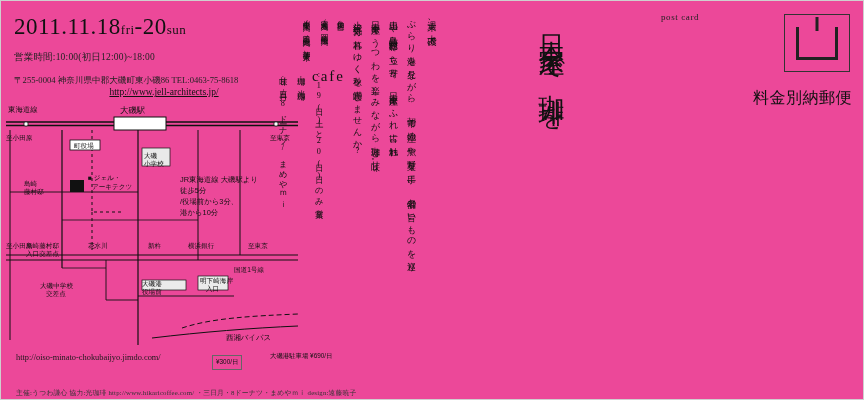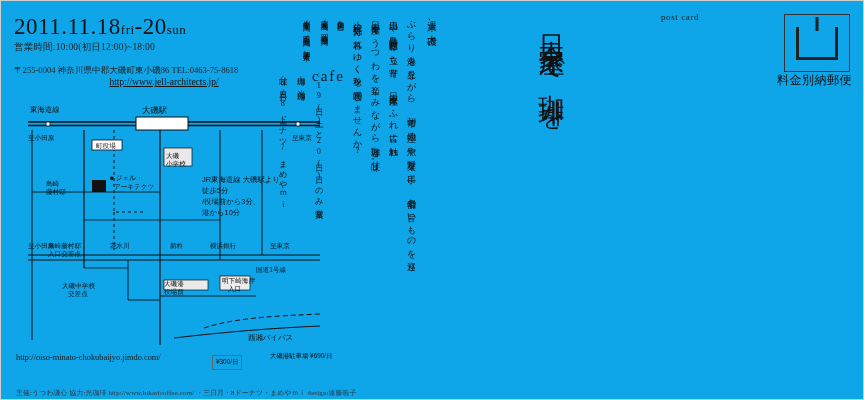--- a/index.html
+++ b/index.html
@@ -6,21 +6,21 @@
   body{
     width:864px;height:400px;
     background:#ffffff;
     font-family:"Liberation Serif", serif;
     color:#1a1a1a;
     overflow:hidden;
   }
   .card{
     position:relative;
     width:864px;height:400px;
-    background:#0ea5e9;
+    background:#ec4899;
     box-sizing:border-box;
   }
   .frame{
     position:absolute;inset:0;
     border:1px solid #cfcfcf;
     pointer-events:none;
   }
 
   
   .left{
@@ -29,21 +29,21 @@
   .date-line{
     font-family:"Liberation Serif", serif;
     font-size:23px;
     letter-spacing:0.5px;
     white-space:nowrap;
     color:#111;
   }
   .date-line .small{font-size:13px;}
   .hours{
     font-size:9.5px;
-    margin-top:1px;
+    margin-top:11px;
     letter-spacing:0.2px;
     color:#222;
   }
   .org{
     margin-top:7px;
     font-size:12.5px;
     letter-spacing:0.5px;
   }
   .org .en{font-family:"Liberation Serif", serif;}
   .org .paren{font-size:9px;}
@@ -56,21 +56,21 @@
   .url{
     font-size:9.5px;
     margin-top:1px;
     color:#111;
     text-decoration:underline;
     text-align:center;
   }
 
   
   .map{
-    position:absolute;left:24px;top:100px;
+    position:absolute;left:2px;top:100px;
     width:300px;height:245px;text-align:center;
   }
   .map svg{display:block;}
   .maplabel{
     font-family:"Liberation Sans", sans-serif;
     font-size:6.6px;
     fill:#111;
   }
   .maplabel.big{font-size:8.4px;}
   .maplabel.mid{font-size:7.4px;}
@@ -140,22 +140,22 @@
     border-left:3px solid #222;border-right:3px solid #222;
     border-bottom:3px solid #222;
     border-top:0;
     position:relative;
   }
   .stamp-inner:before{
     content:"";position:absolute;left:50%;top:-10px;
     width:3px;height:14px;background:#222;transform:translateX(-50%);
   }
   .stamp-label{
-    position:absolute;right:12px;top:72px;
-    font-size:12px;letter-spacing:0.5px;color:#111;
+    position:absolute;right:12px;top:88px;
+    font-size:16px;letter-spacing:0.5px;color:#111;
   }
 
   
   .pricebox{
     position:absolute;left:212px;top:355px;
     border:1px solid #666;
     font-size:6.4px;line-height:1.35;
     padding:2px 3px;color:#111;
     font-family:"Liberation Sans", sans-serif;
   }

